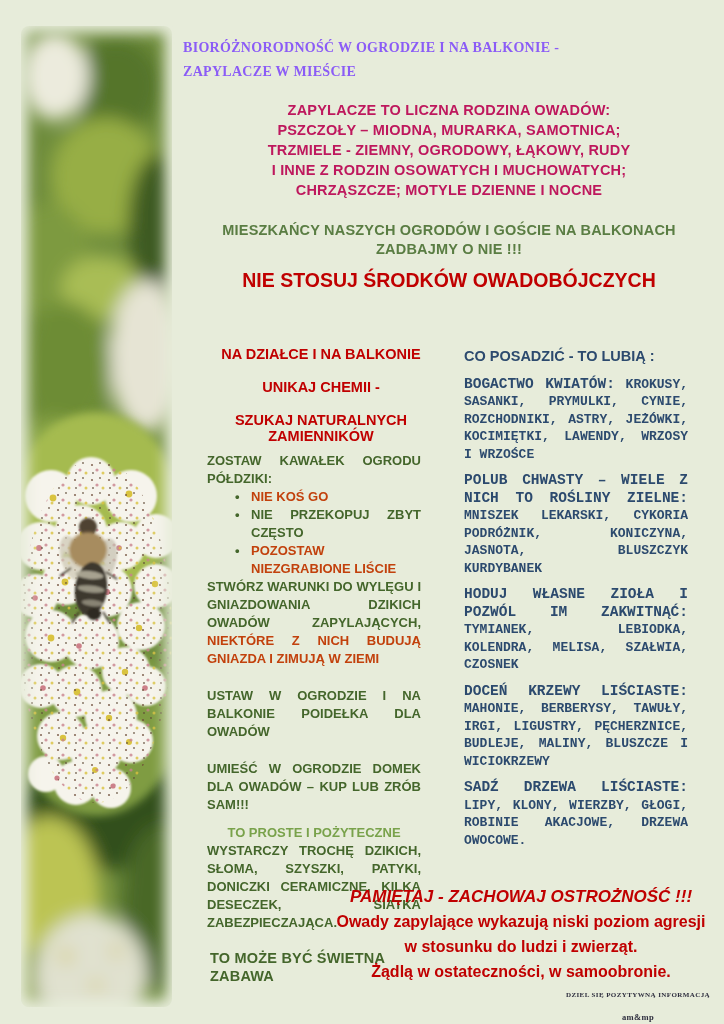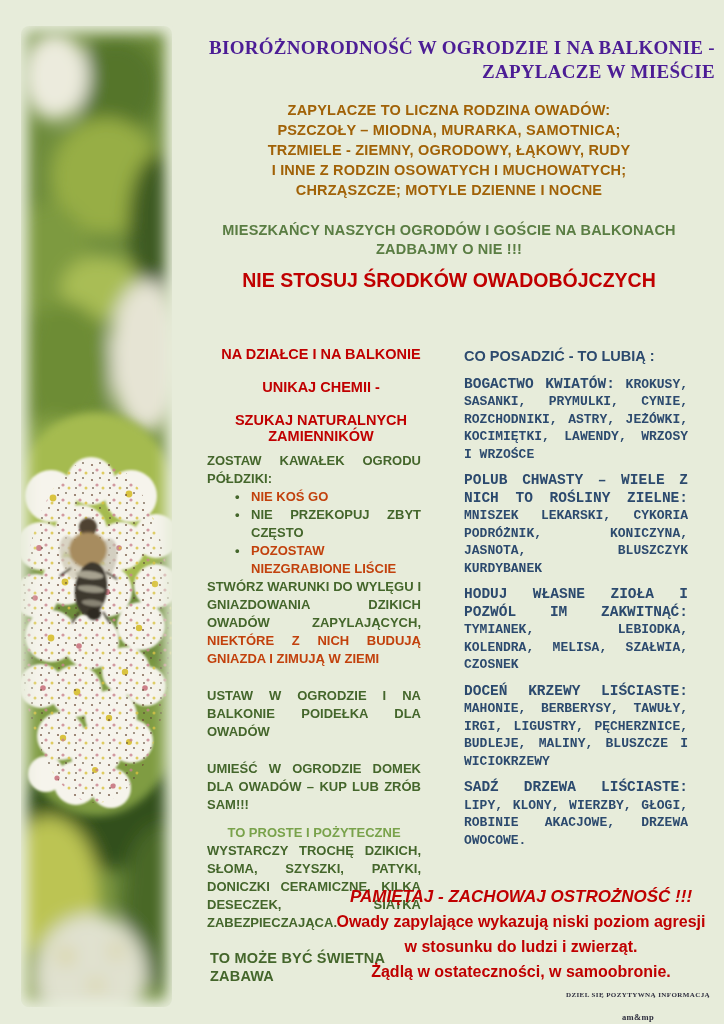--- a/index.html
+++ b/index.html
@@ -6,25 +6,25 @@
   .page{position:relative;width:724px;height:1024px;background:#e7ecda;
         font-family:"Liberation Sans",sans-serif;overflow:hidden;}
 
   
   .photo{position:absolute;left:21px;top:26px;width:151px;height:981px;}
   .photo svg{display:block;width:100%;height:100%;border-radius:8px;}
   .photo::after{content:"";position:absolute;inset:-3px;border-radius:10px;
         box-shadow:inset 0 0 14px 10px #e7ecda;pointer-events:none;}
 
   
-  .title{position:absolute;left:183px;top:36px;width:532px;text-align:right;
-        font-family:"Liberation Serif",serif;font-weight:700;font-size:19px;
-        line-height:24px;color:#4c1d95;letter-spacing:.3px;}
+  .title{position:absolute;left:183px;top:36px;width:532px;text-align:left;
+        font-family:"Liberation Serif",serif;font-weight:700;font-size:14px;
+        line-height:24px;color:#8b5cf6;letter-spacing:.3px;}
   .intro{position:absolute;left:183px;top:100px;width:532px;text-align:center;
-        font-weight:700;font-size:14.5px;line-height:20px;color:#a16207;letter-spacing:.2px;}
+        font-weight:700;font-size:14.5px;line-height:20px;color:#be185d;letter-spacing:.2px;}
   .callout{position:absolute;left:183px;top:221px;width:532px;text-align:center;
         font-weight:700;font-size:14.5px;line-height:19px;color:#5a7d43;letter-spacing:.2px;}
   .warning{position:absolute;left:183px;top:266px;width:532px;text-align:center;
         font-weight:700;font-size:19.5px;line-height:29px;color:#c00000;}
 
   
   .left-headers{position:absolute;left:185px;top:346px;width:272px;text-align:center;
         color:#c00000;font-weight:700;font-size:14.5px;line-height:16px;}
   .left-headers .lh{margin-bottom:17px;}
   .col-left{position:absolute;left:207px;top:452px;width:214px;font-weight:700;

